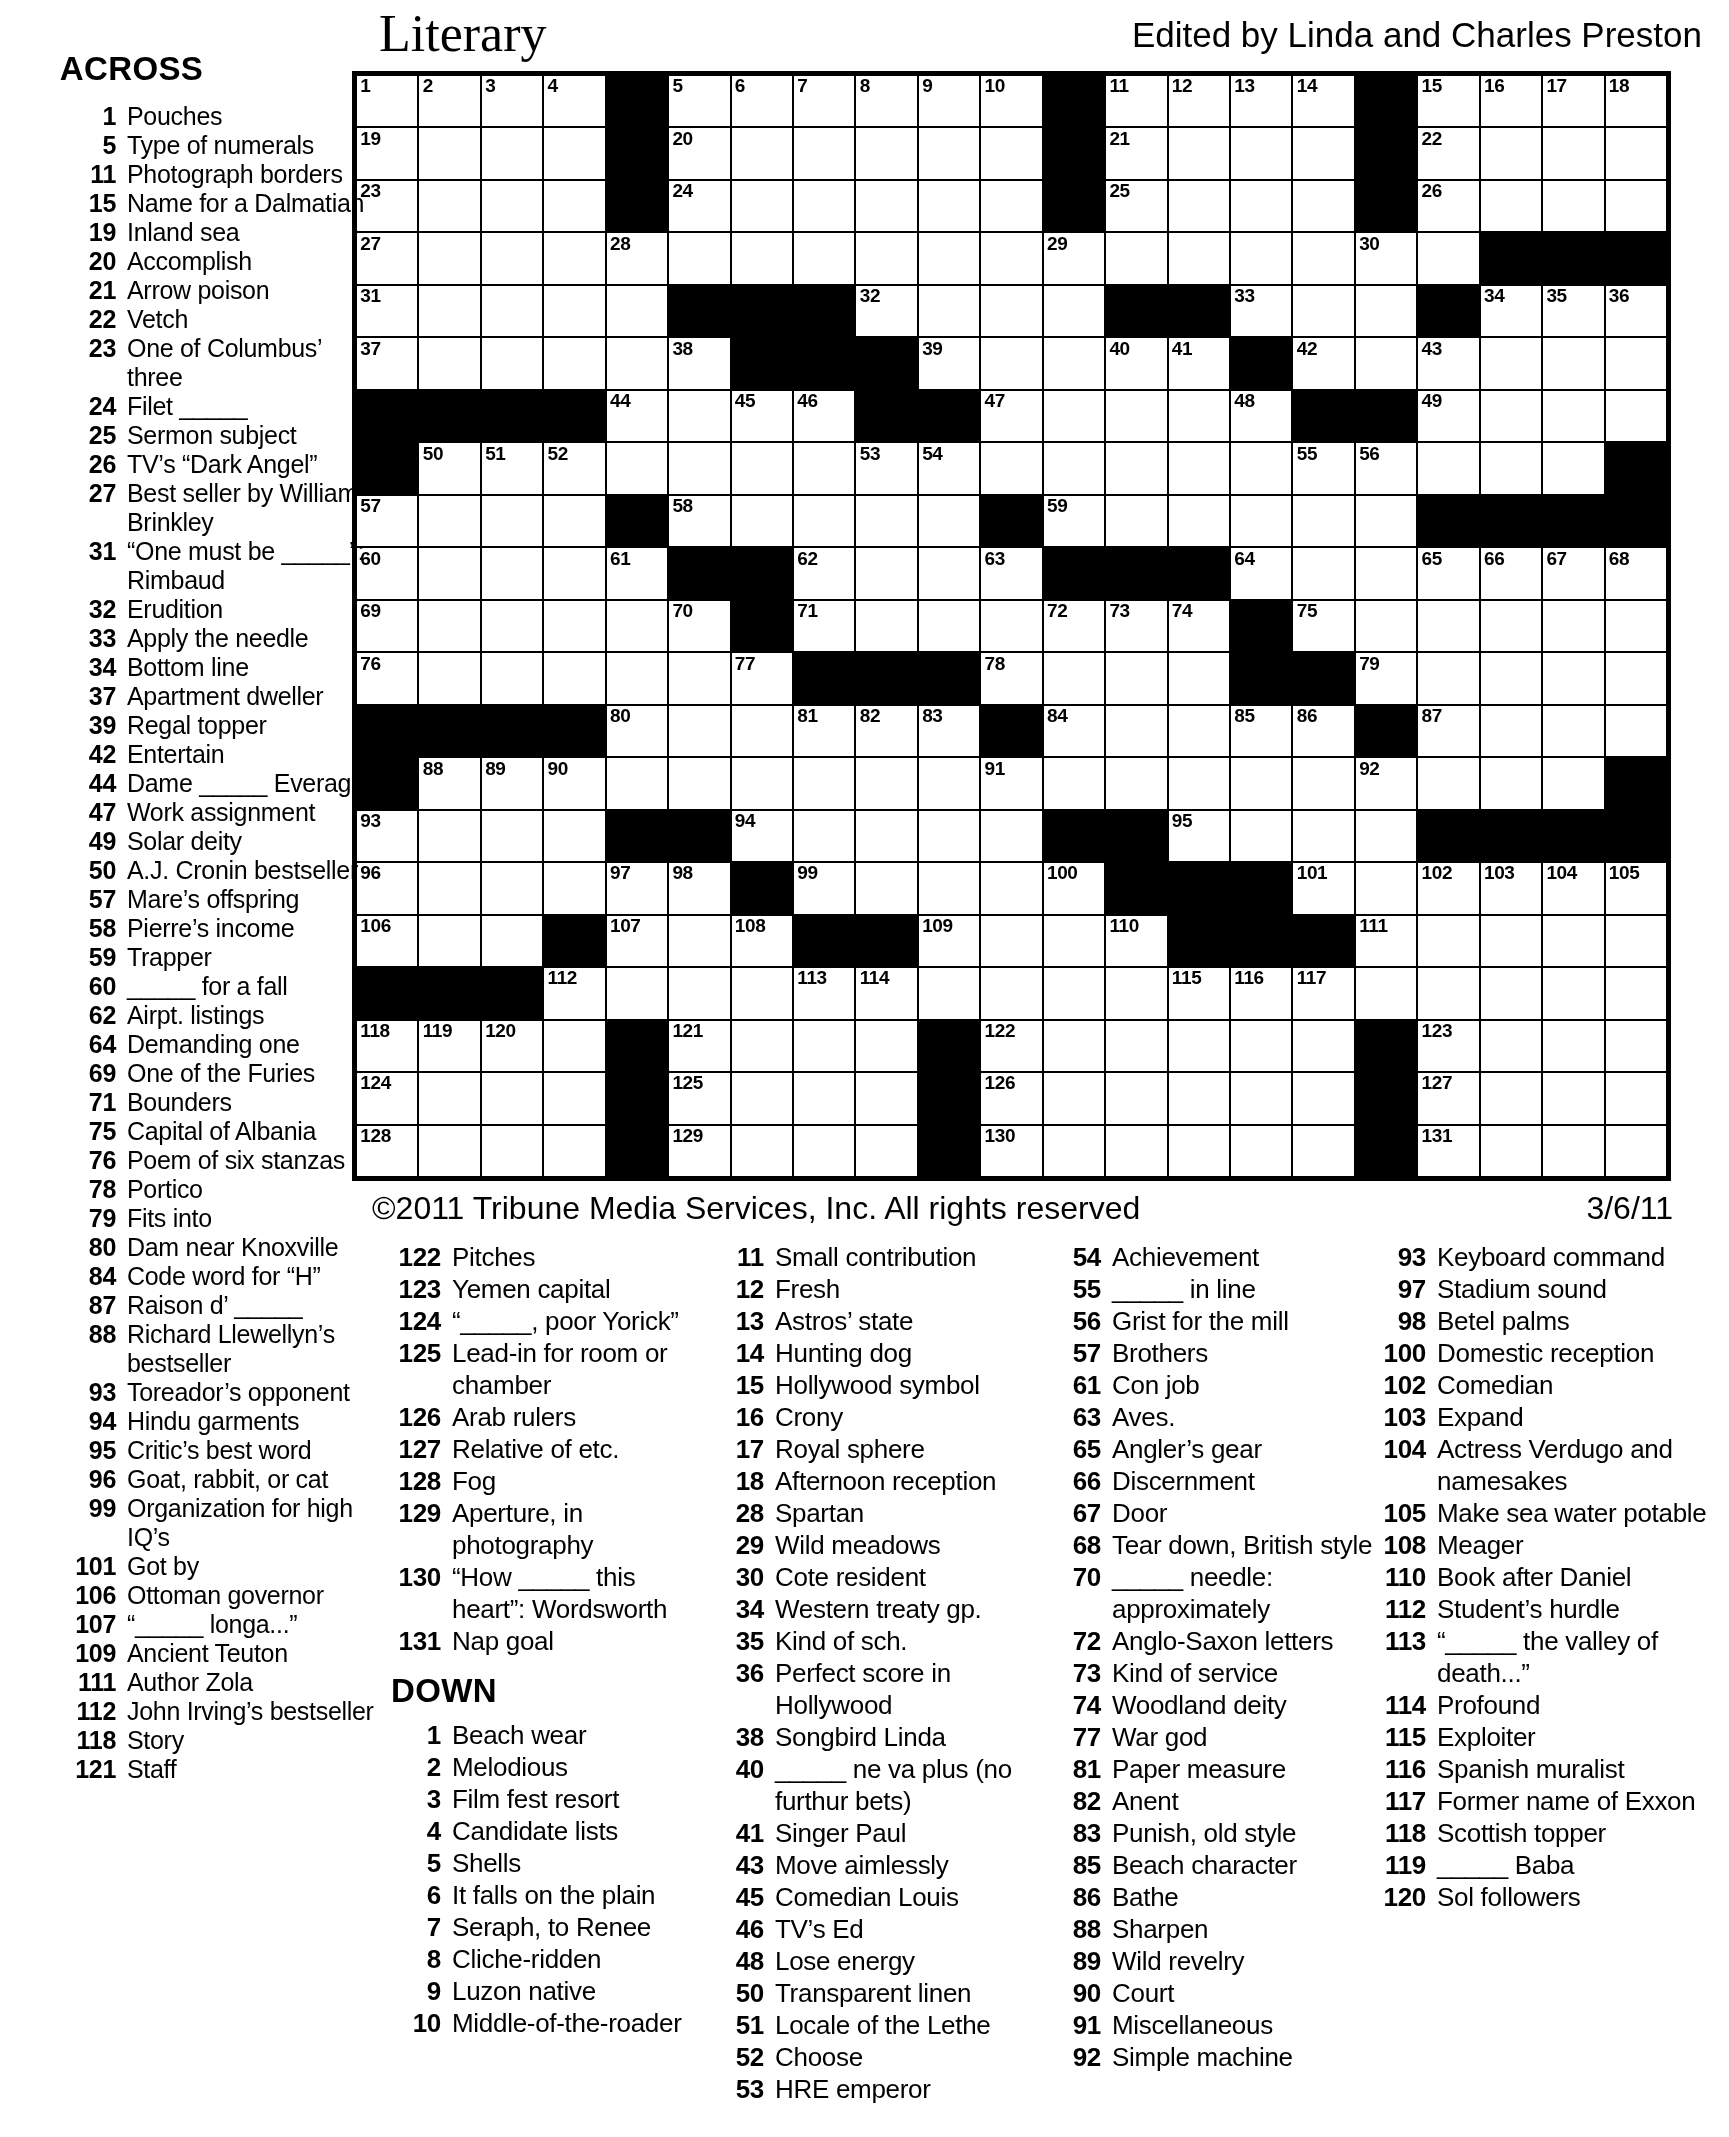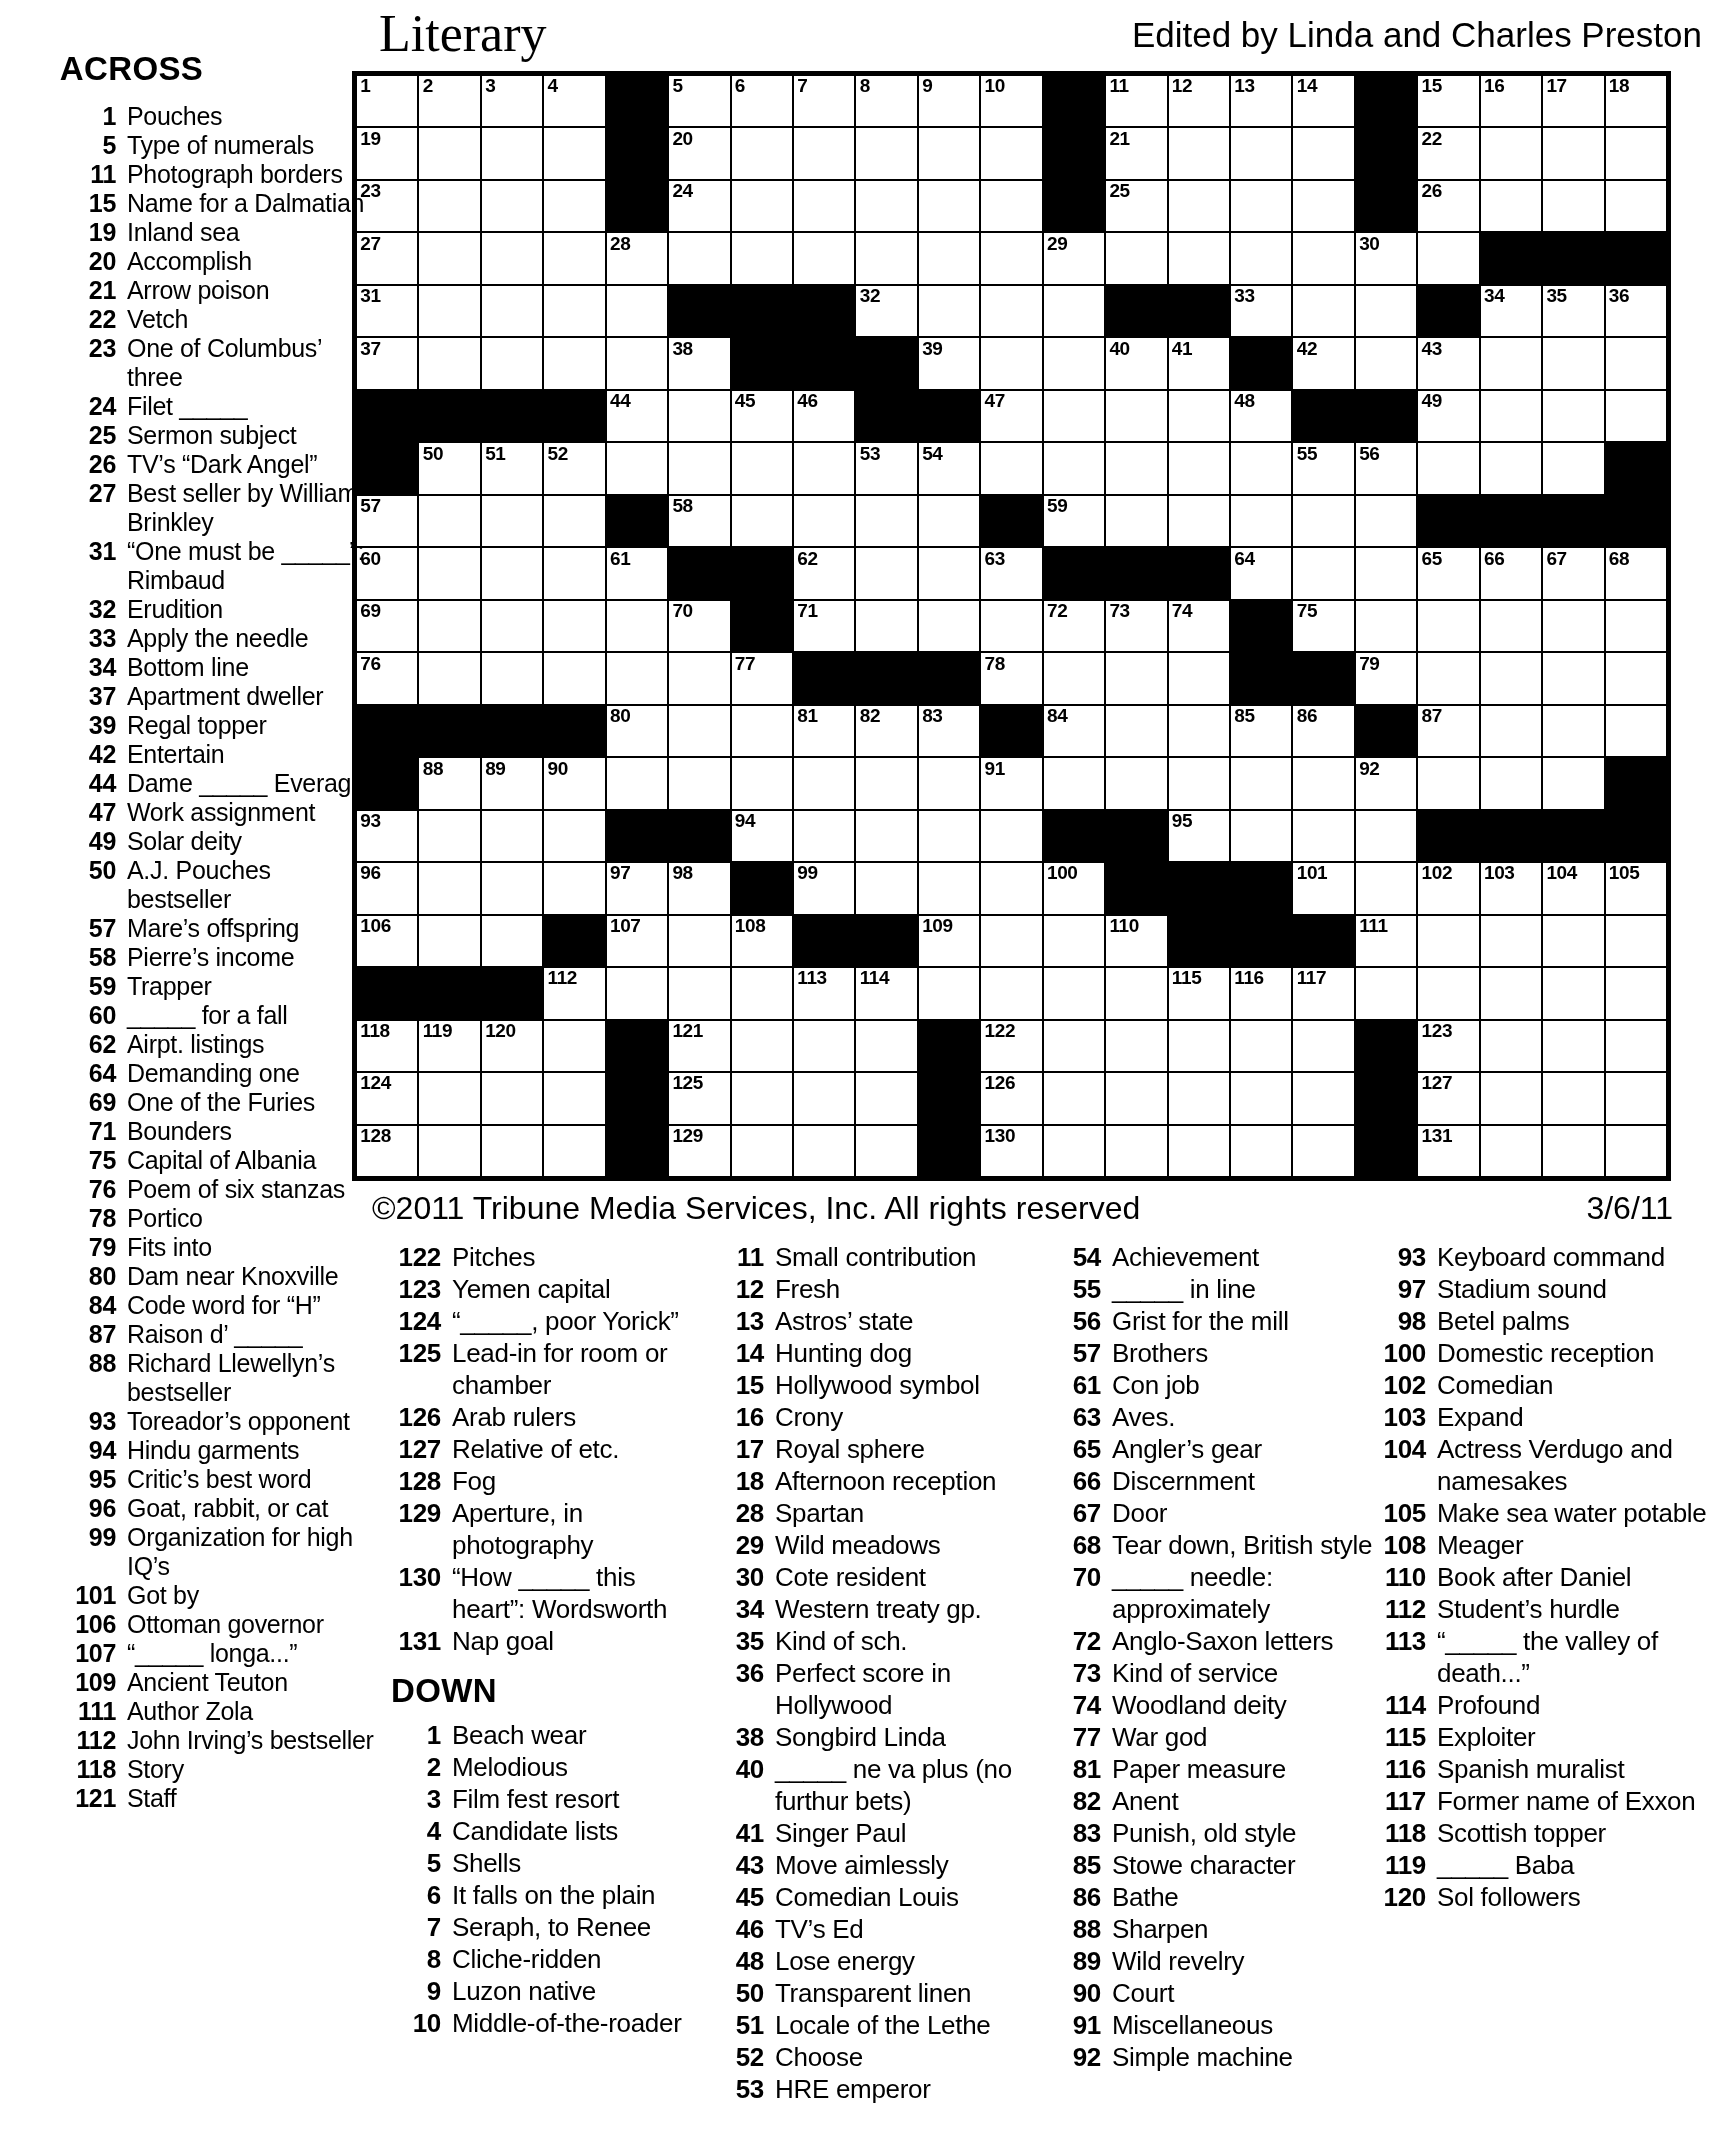--- a/index.html
+++ b/index.html
@@ -862,21 +862,21 @@
       <div class="clue">
         <span class="num">47</span>
         <span class="txt">Work assignment</span>
       </div>
       <div class="clue">
         <span class="num">49</span>
         <span class="txt">Solar deity</span>
       </div>
       <div class="clue">
         <span class="num">50</span>
-        <span class="txt">A.J. Pouches bestseller</span>
+        <span class="txt">A.J. Cronin bestseller</span>
       </div>
       <div class="clue">
         <span class="num">57</span>
         <span class="txt">Mare’s offspring</span>
       </div>
       <div class="clue">
         <span class="num">58</span>
         <span class="txt">Pierre’s income</span>
       </div>
       <div class="clue">
@@ -1250,21 +1250,21 @@
       <div class="clue">
         <span class="num">82</span>
         <span class="txt">Anent</span>
       </div>
       <div class="clue">
         <span class="num">83</span>
         <span class="txt">Punish, old style</span>
       </div>
       <div class="clue">
         <span class="num">85</span>
-        <span class="txt">Stowe character</span>
+        <span class="txt">Beach character</span>
       </div>
       <div class="clue">
         <span class="num">86</span>
         <span class="txt">Bathe</span>
       </div>
       <div class="clue">
         <span class="num">88</span>
         <span class="txt">Sharpen</span>
       </div>
       <div class="clue">

